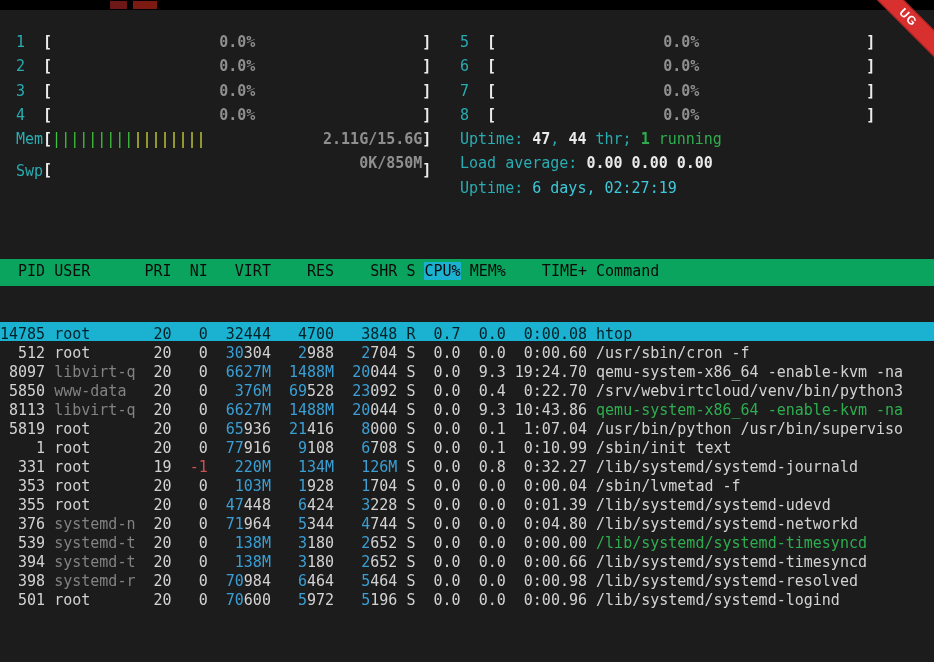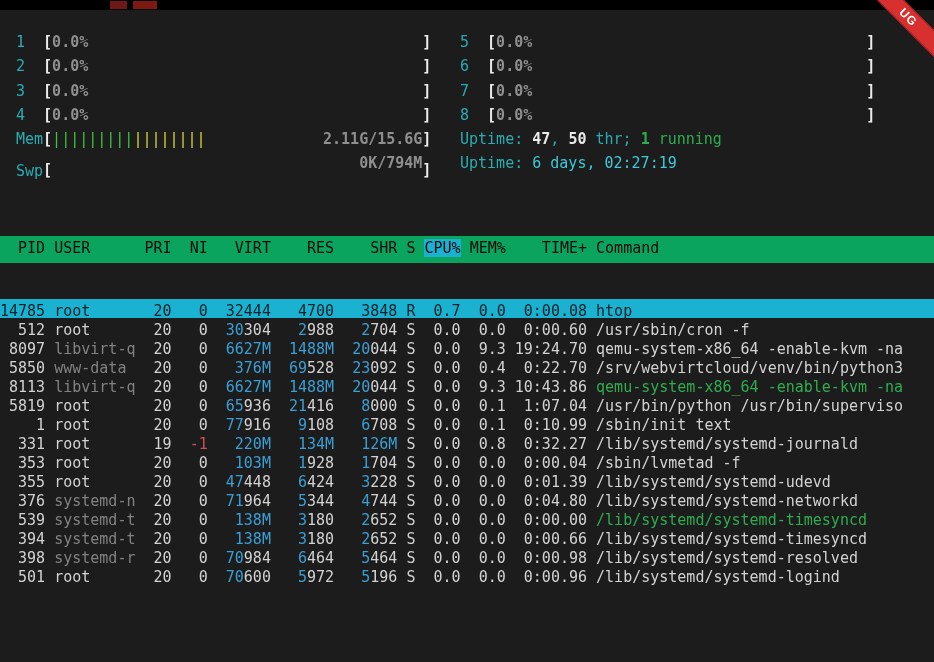--- a/index.html
+++ b/index.html
@@ -19,21 +19,21 @@
     font-family:"Liberation Sans",sans-serif;font-size:12px;font-weight:bold;letter-spacing:1px;
     border-top:1px solid #a82222;border-bottom:1px solid #a82222;z-index:10}
   .terminal{position:absolute;top:10px;left:0;right:0;bottom:0;background:var(--bg);color:var(--fg);
     display:flex;flex-direction:column}
   .meters{display:flex;padding-top:20px}
   .mcol{width:460px;padding-left:16px}
   .mcol.right{width:auto;flex:1;padding-left:0}
   .mrow{height:24.3px;line-height:24.3px;white-space:pre}
   .cap{color:var(--cyan);display:inline-block;width:3ch}
   .br{color:#ececec;font-weight:bold}
-  .inner{display:inline-flex;width:41ch;justify-content:flex-start}
+  .inner{display:inline-flex;width:41ch;justify-content:center}
   .inner.between{justify-content:space-between}
   .mval{color:var(--shadow);font-weight:bold}
   .bar-used{color:#3ec43e}
   .bar-cache{color:#d0d437}
   .t-label{color:var(--cyan)}
   .t-num{color:#eaeaea;font-weight:bold}
   .t-grnb{color:var(--green);font-weight:bold}
   .t-grn{color:var(--green)}
   .t-cyb{color:var(--cyanb);font-weight:normal}
   .table-gap{height:24px}
@@ -62,30 +62,31 @@
 
   <div class="meters">
     <div class="mcol">
       <div>
           <div class="mrow"><span class="cap">1</span><span class="br">[</span><span class="inner"><span class="mval">0.0%</span></span><span class="br">]</span></div>
           <div class="mrow"><span class="cap">2</span><span class="br">[</span><span class="inner"><span class="mval">0.0%</span></span><span class="br">]</span></div>
           <div class="mrow"><span class="cap">3</span><span class="br">[</span><span class="inner"><span class="mval">0.0%</span></span><span class="br">]</span></div>
           <div class="mrow"><span class="cap">4</span><span class="br">[</span><span class="inner"><span class="mval">0.0%</span></span><span class="br">]</span></div>
         </div>
       <div class="mrow"><span class="cap">Mem</span><span class="br">[</span><span class="inner between"><span><span class="bar-used">|||||||||</span><span class="bar-cache">||||||||</span></span><span class="mval">2.11G/15.6G</span></span><span class="br">]</span></div>
-      <div class="mrow"><span class="cap">Swp</span><span class="br">[</span><span class="inner between"><span></span><span class="mval">0K/794M</span></span><span class="br">]</span></div>
+      <div class="mrow"><span class="cap">Swp</span><span class="br">[</span><span class="inner between"><span></span><span class="mval">0K/850M</span></span><span class="br">]</span></div>
     </div>
     <div class="mcol right">
       <div>
           <div class="mrow"><span class="cap">5</span><span class="br">[</span><span class="inner"><span class="mval">0.0%</span></span><span class="br">]</span></div>
           <div class="mrow"><span class="cap">6</span><span class="br">[</span><span class="inner"><span class="mval">0.0%</span></span><span class="br">]</span></div>
           <div class="mrow"><span class="cap">7</span><span class="br">[</span><span class="inner"><span class="mval">0.0%</span></span><span class="br">]</span></div>
           <div class="mrow"><span class="cap">8</span><span class="br">[</span><span class="inner"><span class="mval">0.0%</span></span><span class="br">]</span></div>
         </div>
-      <div class="mrow"><span class="t-label">Uptime: </span><span class="t-num">47</span><span class="t-label">, </span><span class="t-num">50</span><span class="t-label"> thr; </span><span class="t-grnb">1</span><span class="t-grn"> running</span></div>
+      <div class="mrow"><span class="t-label">Uptime: </span><span class="t-num">47</span><span class="t-label">, </span><span class="t-num">44</span><span class="t-label"> thr; </span><span class="t-grnb">1</span><span class="t-grn"> running</span></div>
+      <div class="mrow"><span class="t-label">Load average: </span><span class="t-num">0.00 </span><span class="t-num">0.00 </span><span class="t-num">0.00</span></div>
       <div class="mrow"><span class="t-label">Uptime: </span><span class="t-cyb">6 days, 02:27:19</span></div>
     </div>
   </div>
 
   <div class="table-gap"></div>
 
   <div class="ptable">
     <div class="hdr-row"><span class="hcell">  PID</span> <span class="hcell">USER     </span> <span class="hcell">PRI</span> <span class="hcell"> NI</span> <span class="hcell">  VIRT</span> <span class="hcell">   RES</span> <span class="hcell">   SHR</span> <span class="hcell">S</span> <span class="hcell sort">CPU%</span> <span class="hcell">MEM%</span> <span class="hcell">   TIME+</span> <span class="hcell">Command</span></div>
     <div><div class="proc-row selected"><span class="cell">14785</span> <span class="cell">root     </span> <span class="cell"> 20</span> <span class="cell">  0</span> <span class="cell"> <span class="blue">32</span>444</span> <span class="cell">  <span class="blue">4</span>700</span> <span class="cell">  <span class="blue">3</span>848</span> <span class="cell">R</span> <span class="cell"> 0.7</span> <span class="cell"> 0.0</span> <span class="cell"> 0:00.08</span> <span class="cell">htop</span></div><div class="proc-row"><span class="cell">  512</span> <span class="cell">root     </span> <span class="cell"> 20</span> <span class="cell">  0</span> <span class="cell"> <span class="blue">30</span>304</span> <span class="cell">  <span class="blue">2</span>988</span> <span class="cell">  <span class="blue">2</span>704</span> <span class="cell">S</span> <span class="cell"> 0.0</span> <span class="cell"> 0.0</span> <span class="cell"> 0:00.60</span> <span class="cell">/usr/sbin/cron -f</span></div><div class="proc-row"><span class="cell"> 8097</span> <span class="cell dim">libvirt-q</span> <span class="cell"> 20</span> <span class="cell">  0</span> <span class="cell"><span class="blue"> 6627M</span></span> <span class="cell"><span class="blue"> 1488M</span></span> <span class="cell"> <span class="blue">20</span>044</span> <span class="cell">S</span> <span class="cell"> 0.0</span> <span class="cell"> 9.3</span> <span class="cell">19:24.70</span> <span class="cell">qemu-system-x86_64 -enable-kvm -na</span></div><div class="proc-row"><span class="cell"> 5850</span> <span class="cell dim">www-data </span> <span class="cell"> 20</span> <span class="cell">  0</span> <span class="cell"><span class="blue">  376M</span></span> <span class="cell"> <span class="blue">69</span>528</span> <span class="cell"> <span class="blue">23</span>092</span> <span class="cell">S</span> <span class="cell"> 0.0</span> <span class="cell"> 0.4</span> <span class="cell"> 0:22.70</span> <span class="cell">/srv/webvirtcloud/venv/bin/python3</span></div><div class="proc-row"><span class="cell"> 8113</span> <span class="cell dim">libvirt-q</span> <span class="cell"> 20</span> <span class="cell">  0</span> <span class="cell"><span class="blue"> 6627M</span></span> <span class="cell"><span class="blue"> 1488M</span></span> <span class="cell"> <span class="blue">20</span>044</span> <span class="cell">S</span> <span class="cell"> 0.0</span> <span class="cell"> 9.3</span> <span class="cell">10:43.86</span> <span class="cell green">qemu-system-x86_64 -enable-kvm -na</span></div><div class="proc-row"><span class="cell"> 5819</span> <span class="cell">root     </span> <span class="cell"> 20</span> <span class="cell">  0</span> <span class="cell"> <span class="blue">65</span>936</span> <span class="cell"> <span class="blue">21</span>416</span> <span class="cell">  <span class="blue">8</span>000</span> <span class="cell">S</span> <span class="cell"> 0.0</span> <span class="cell"> 0.1</span> <span class="cell"> 1:07.04</span> <span class="cell">/usr/bin/python /usr/bin/superviso</span></div><div class="proc-row"><span class="cell">    1</span> <span class="cell">root     </span> <span class="cell"> 20</span> <span class="cell">  0</span> <span class="cell"> <span class="blue">77</span>916</span> <span class="cell">  <span class="blue">9</span>108</span> <span class="cell">  <span class="blue">6</span>708</span> <span class="cell">S</span> <span class="cell"> 0.0</span> <span class="cell"> 0.1</span> <span class="cell"> 0:10.99</span> <span class="cell">/sbin/init text</span></div><div class="proc-row"><span class="cell">  331</span> <span class="cell">root     </span> <span class="cell"> 19</span> <span class="cell red"> -1</span> <span class="cell"><span class="blue">  220M</span></span> <span class="cell"><span class="blue">  134M</span></span> <span class="cell"><span class="blue">  126M</span></span> <span class="cell">S</span> <span class="cell"> 0.0</span> <span class="cell"> 0.8</span> <span class="cell"> 0:32.27</span> <span class="cell">/lib/systemd/systemd-journald</span></div><div class="proc-row"><span class="cell">  353</span> <span class="cell">root     </span> <span class="cell"> 20</span> <span class="cell">  0</span> <span class="cell"><span class="blue">  103M</span></span> <span class="cell">  <span class="blue">1</span>928</span> <span class="cell">  <span class="blue">1</span>704</span> <span class="cell">S</span> <span class="cell"> 0.0</span> <span class="cell"> 0.0</span> <span class="cell"> 0:00.04</span> <span class="cell">/sbin/lvmetad -f</span></div><div class="proc-row"><span class="cell">  355</span> <span class="cell">root     </span> <span class="cell"> 20</span> <span class="cell">  0</span> <span class="cell"> <span class="blue">47</span>448</span> <span class="cell">  <span class="blue">6</span>424</span> <span class="cell">  <span class="blue">3</span>228</span> <span class="cell">S</span> <span class="cell"> 0.0</span> <span class="cell"> 0.0</span> <span class="cell"> 0:01.39</span> <span class="cell">/lib/systemd/systemd-udevd</span></div><div class="proc-row"><span class="cell">  376</span> <span class="cell dim">systemd-n</span> <span class="cell"> 20</span> <span class="cell">  0</span> <span class="cell"> <span class="blue">71</span>964</span> <span class="cell">  <span class="blue">5</span>344</span> <span class="cell">  <span class="blue">4</span>744</span> <span class="cell">S</span> <span class="cell"> 0.0</span> <span class="cell"> 0.0</span> <span class="cell"> 0:04.80</span> <span class="cell">/lib/systemd/systemd-networkd</span></div><div class="proc-row"><span class="cell">  539</span> <span class="cell dim">systemd-t</span> <span class="cell"> 20</span> <span class="cell">  0</span> <span class="cell"><span class="blue">  138M</span></span> <span class="cell">  <span class="blue">3</span>180</span> <span class="cell">  <span class="blue">2</span>652</span> <span class="cell">S</span> <span class="cell"> 0.0</span> <span class="cell"> 0.0</span> <span class="cell"> 0:00.00</span> <span class="cell green">/lib/systemd/systemd-timesyncd</span></div><div class="proc-row"><span class="cell">  394</span> <span class="cell dim">systemd-t</span> <span class="cell"> 20</span> <span class="cell">  0</span> <span class="cell"><span class="blue">  138M</span></span> <span class="cell">  <span class="blue">3</span>180</span> <span class="cell">  <span class="blue">2</span>652</span> <span class="cell">S</span> <span class="cell"> 0.0</span> <span class="cell"> 0.0</span> <span class="cell"> 0:00.66</span> <span class="cell">/lib/systemd/systemd-timesyncd</span></div><div class="proc-row"><span class="cell">  398</span> <span class="cell dim">systemd-r</span> <span class="cell"> 20</span> <span class="cell">  0</span> <span class="cell"> <span class="blue">70</span>984</span> <span class="cell">  <span class="blue">6</span>464</span> <span class="cell">  <span class="blue">5</span>464</span> <span class="cell">S</span> <span class="cell"> 0.0</span> <span class="cell"> 0.0</span> <span class="cell"> 0:00.98</span> <span class="cell">/lib/systemd/systemd-resolved</span></div><div class="proc-row"><span class="cell">  501</span> <span class="cell">root     </span> <span class="cell"> 20</span> <span class="cell">  0</span> <span class="cell"> <span class="blue">70</span>600</span> <span class="cell">  <span class="blue">5</span>972</span> <span class="cell">  <span class="blue">5</span>196</span> <span class="cell">S</span> <span class="cell"> 0.0</span> <span class="cell"> 0.0</span> <span class="cell"> 0:00.96</span> <span class="cell">/lib/systemd/systemd-logind</span></div><div class="proc-row">           </div></div>
   </div>

